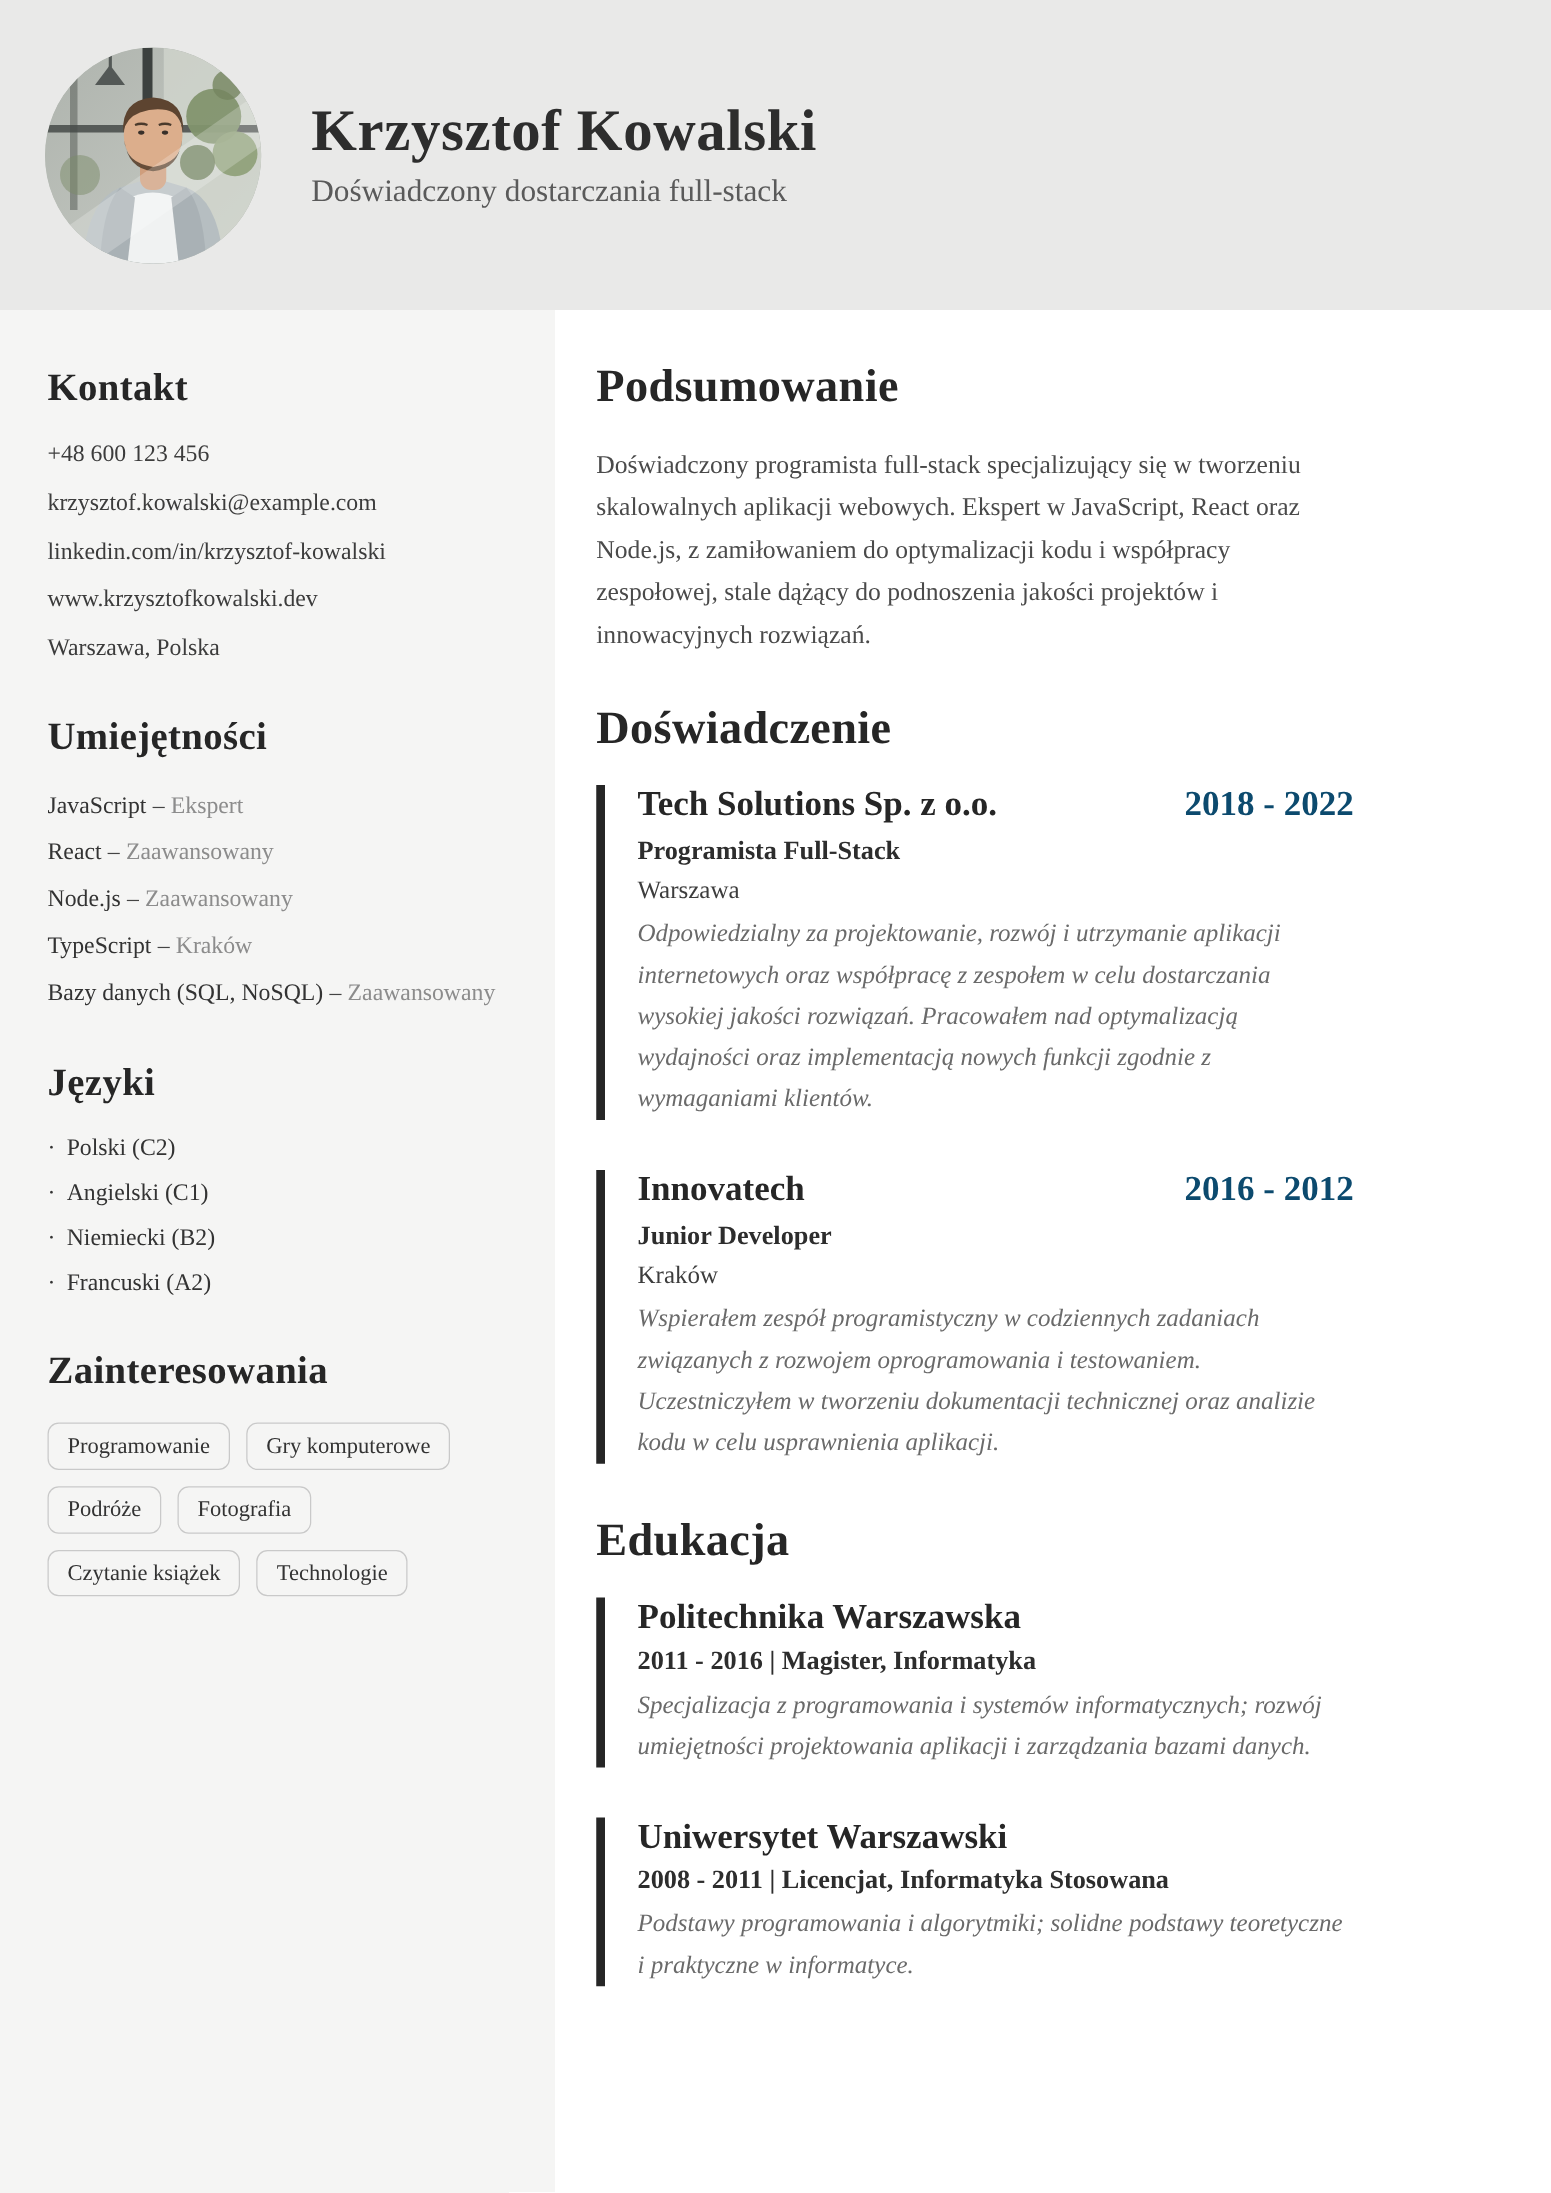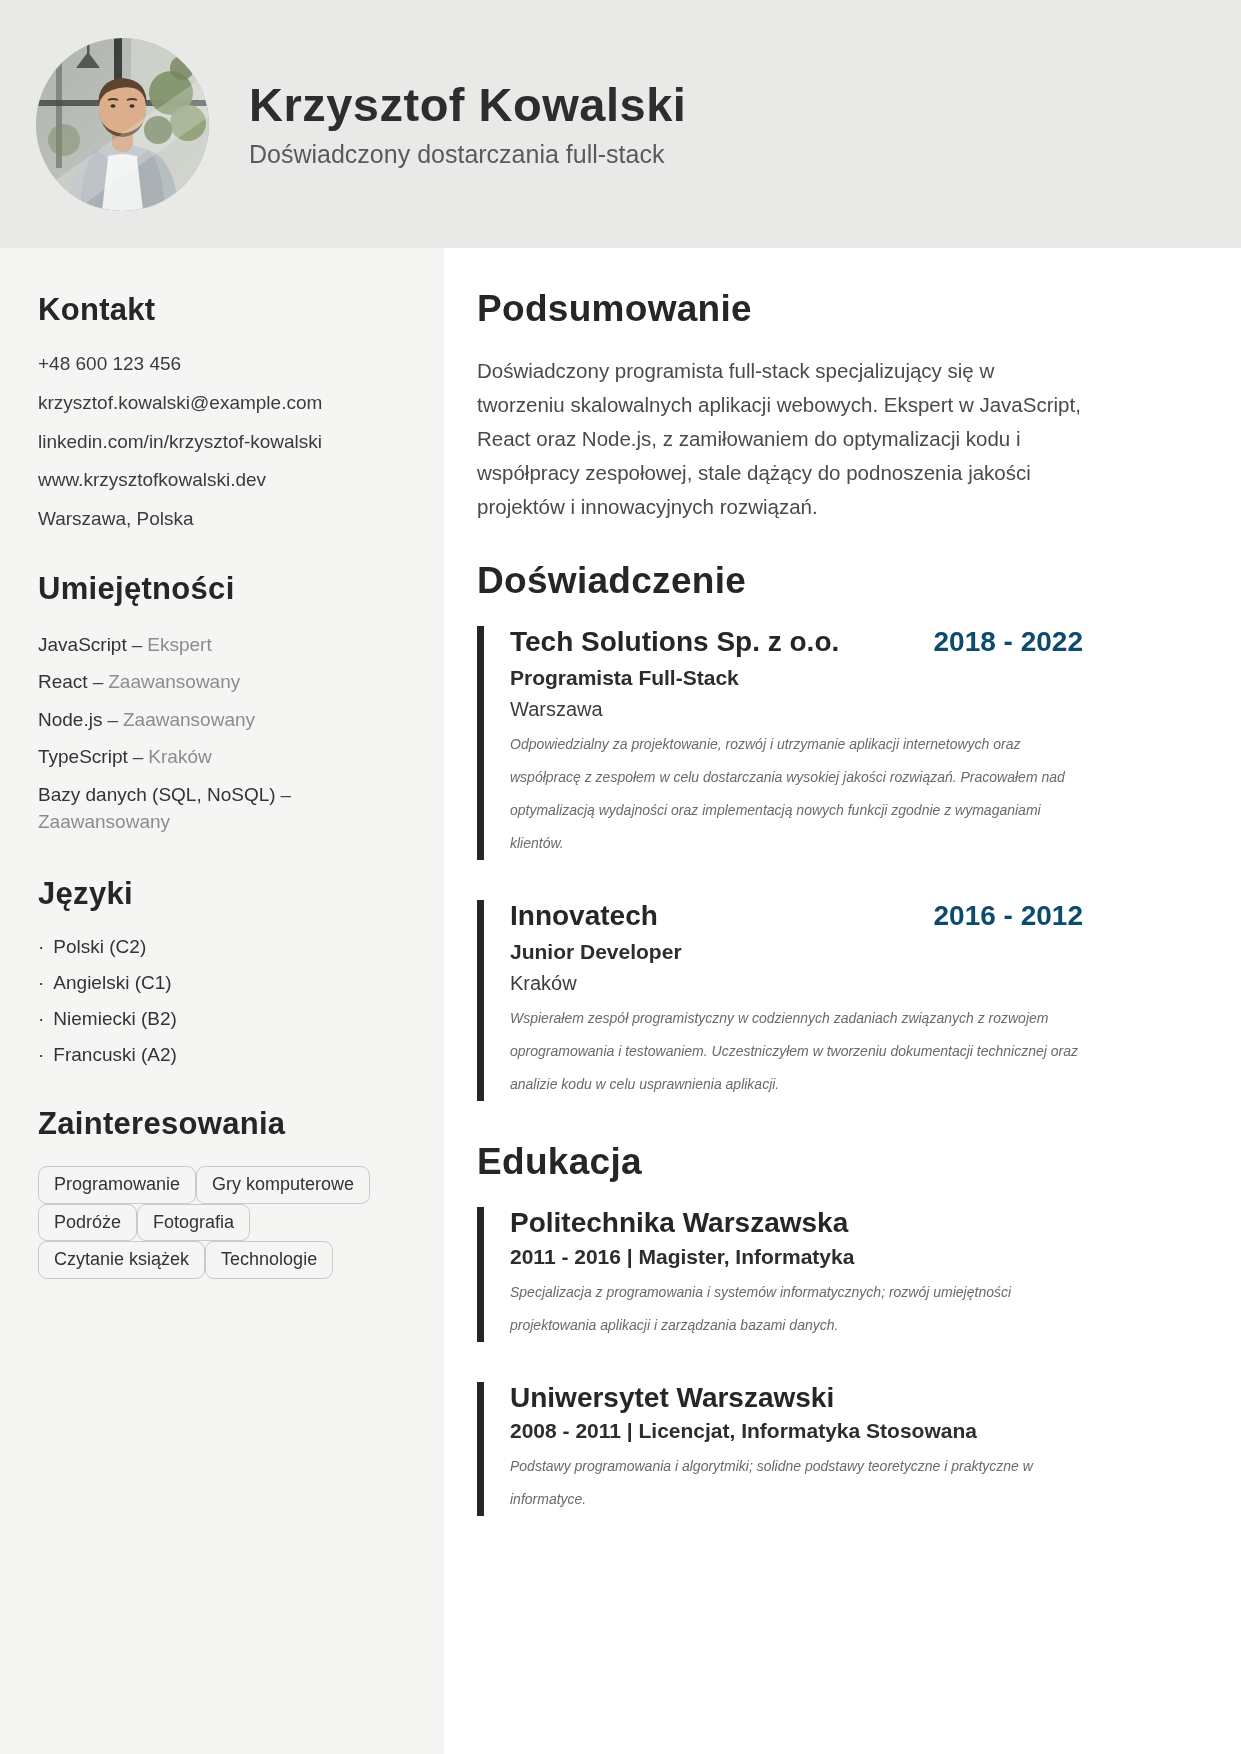--- a/index.html
+++ b/index.html
@@ -1,20 +1,20 @@
 <!DOCTYPE html>
 <html><head>
 <meta charset="utf-8">
 <style>
   * { box-sizing: border-box; }
   html, body { margin: 0; padding: 0; background: #fff; }
   .page {
     width: 1241px; height: 1754px; margin: 0 auto;
     background: #ffffff;
-    font-family: Liberation Sans, sans-serif;
+    font-family: Liberation Serif, serif;
     color: #2d2d2d;
     overflow: hidden;
     position: relative;
   }
 
   
   .header {
     height: 248px; width: 100%;
     background: #e9e9e8;
     display: flex; align-items: center;
@@ -51,21 +51,21 @@
     margin: 0 0 24px 0;
     font-size: 31px; font-weight: bold; color: #262626;
     letter-spacing: 0.3px;
   }
   .contact-item { font-size: 19px; color: #3c3c3c; margin-bottom: 15px; line-height: 1.25; }
   .skill-item { font-size: 19px; color: #333; margin-bottom: 10px; line-height: 1.45; }
   .skill-sep { margin: 0 5px; color: #444; }
   .skill-level { color: #8c8c8c; }
   .lang-item { font-size: 19px; color: #333; margin-bottom: 14px; }
   .lang-bullet { margin-right: 9px; color: #333; }
-  .tags { display: flex; flex-wrap: wrap; }
+  .tags { display: flex; flex-wrap: wrap; gap: 13px; }
   .tag {
     border: 1.5px solid #c9c9c9; border-radius: 9px;
     padding: 7px 15px; font-size: 18px; color: #333;
     background: transparent; line-height: 1.2;
   }
 
   
   .main-section { margin-bottom: 36px; }
   .main-title {
     margin: 0 0 24px 0;
@@ -79,21 +79,21 @@
     border-left: 7px solid #262626;
     padding-left: 26px;
     margin-bottom: 40px;
   }
   .entry-head { display: flex; justify-content: space-between; align-items: baseline; }
   .entry-title { font-size: 28px; font-weight: bold; color: #262626; line-height: 1.15; }
   .entry-dates { font-size: 28px; font-weight: bold; color: #0c4a6e; white-space: nowrap; }
   .entry-role { font-size: 21px; font-weight: bold; color: #2d2d2d; margin-top: 8px; }
   .entry-loc  { font-size: 20px; color: #3d3d3d; margin-top: 8px; }
   .entry-desc {
-    font-size: 14px; font-style: italic; color: #6a6a6a;
+    font-size: 20px; font-style: italic; color: #6a6a6a;
     line-height: 33px; margin-top: 7px;
   }
   .edu-meta { font-size: 21px; font-weight: bold; color: #2d2d2d; margin-top: 5px; }
 </style>
 </head>
 <body>
 
 <div class="page">
 
   <div class="header">

